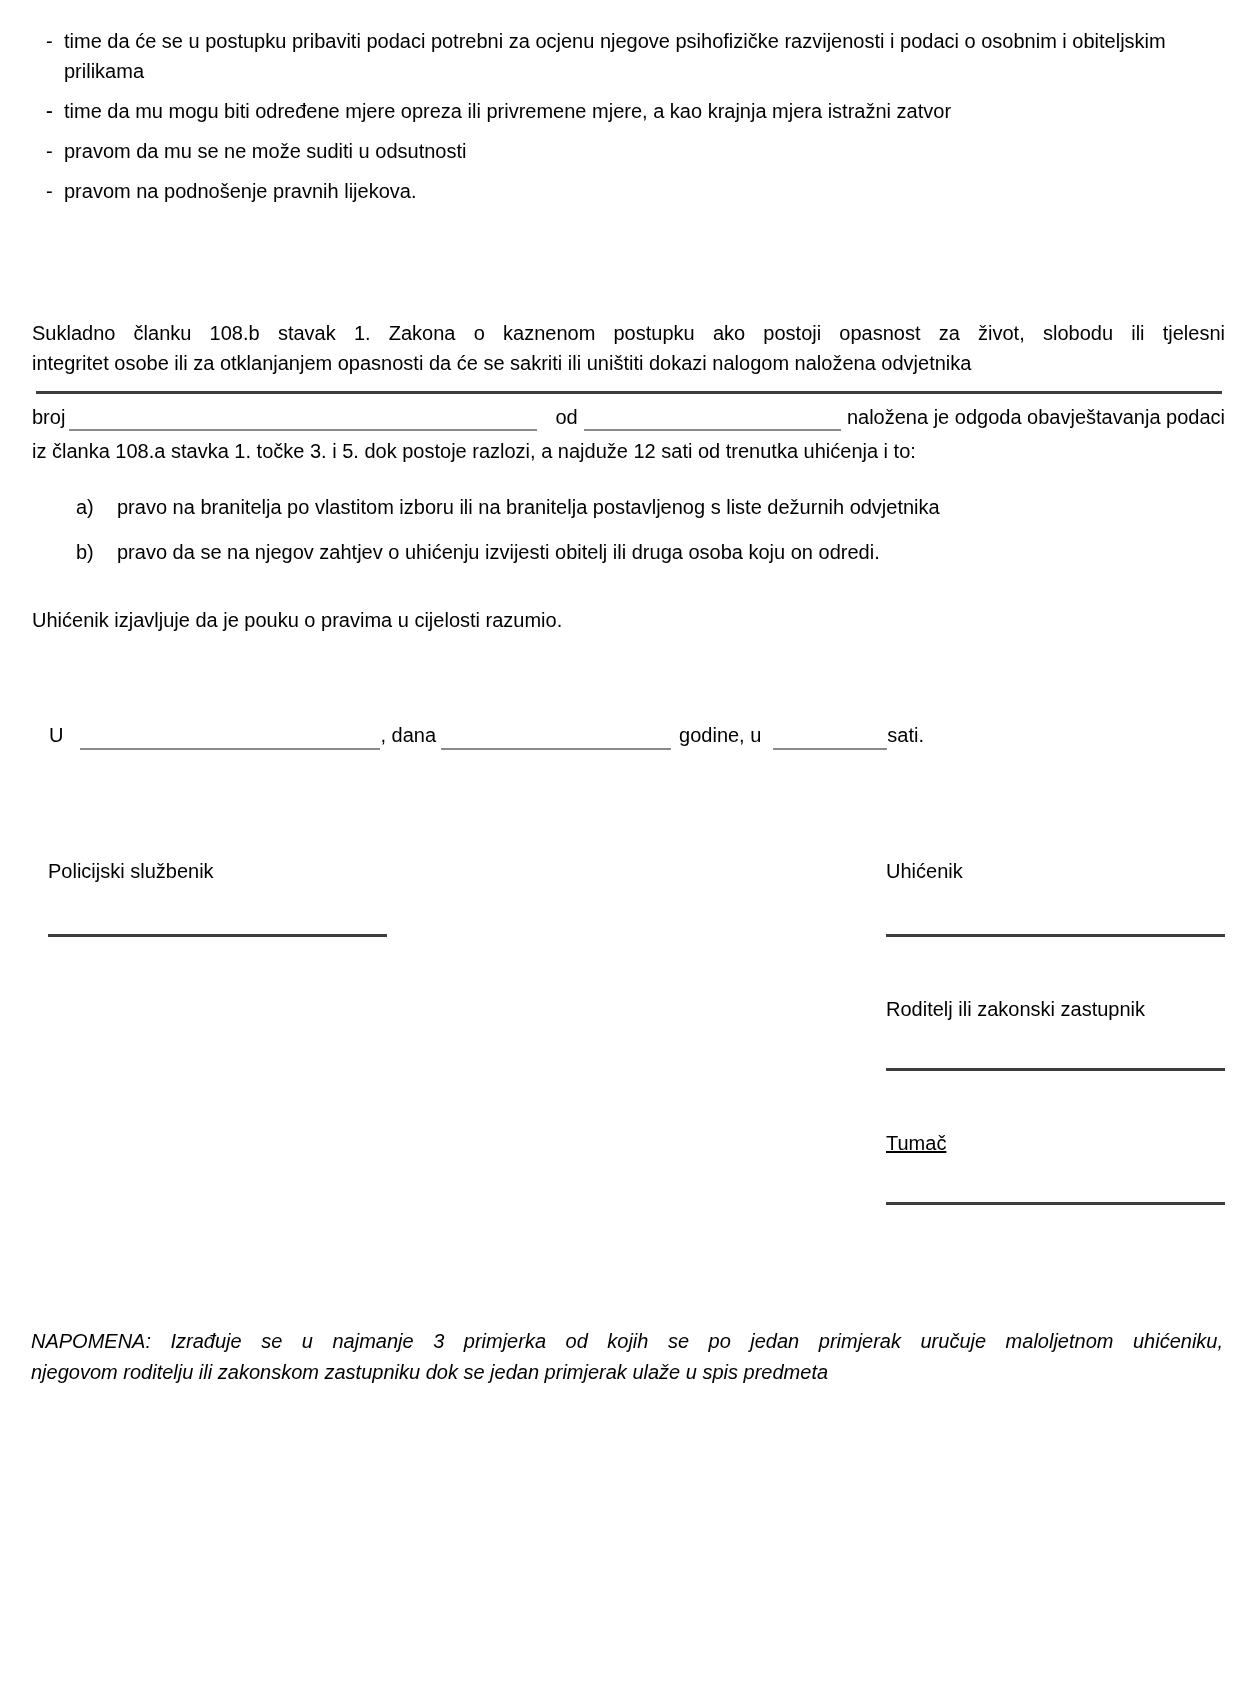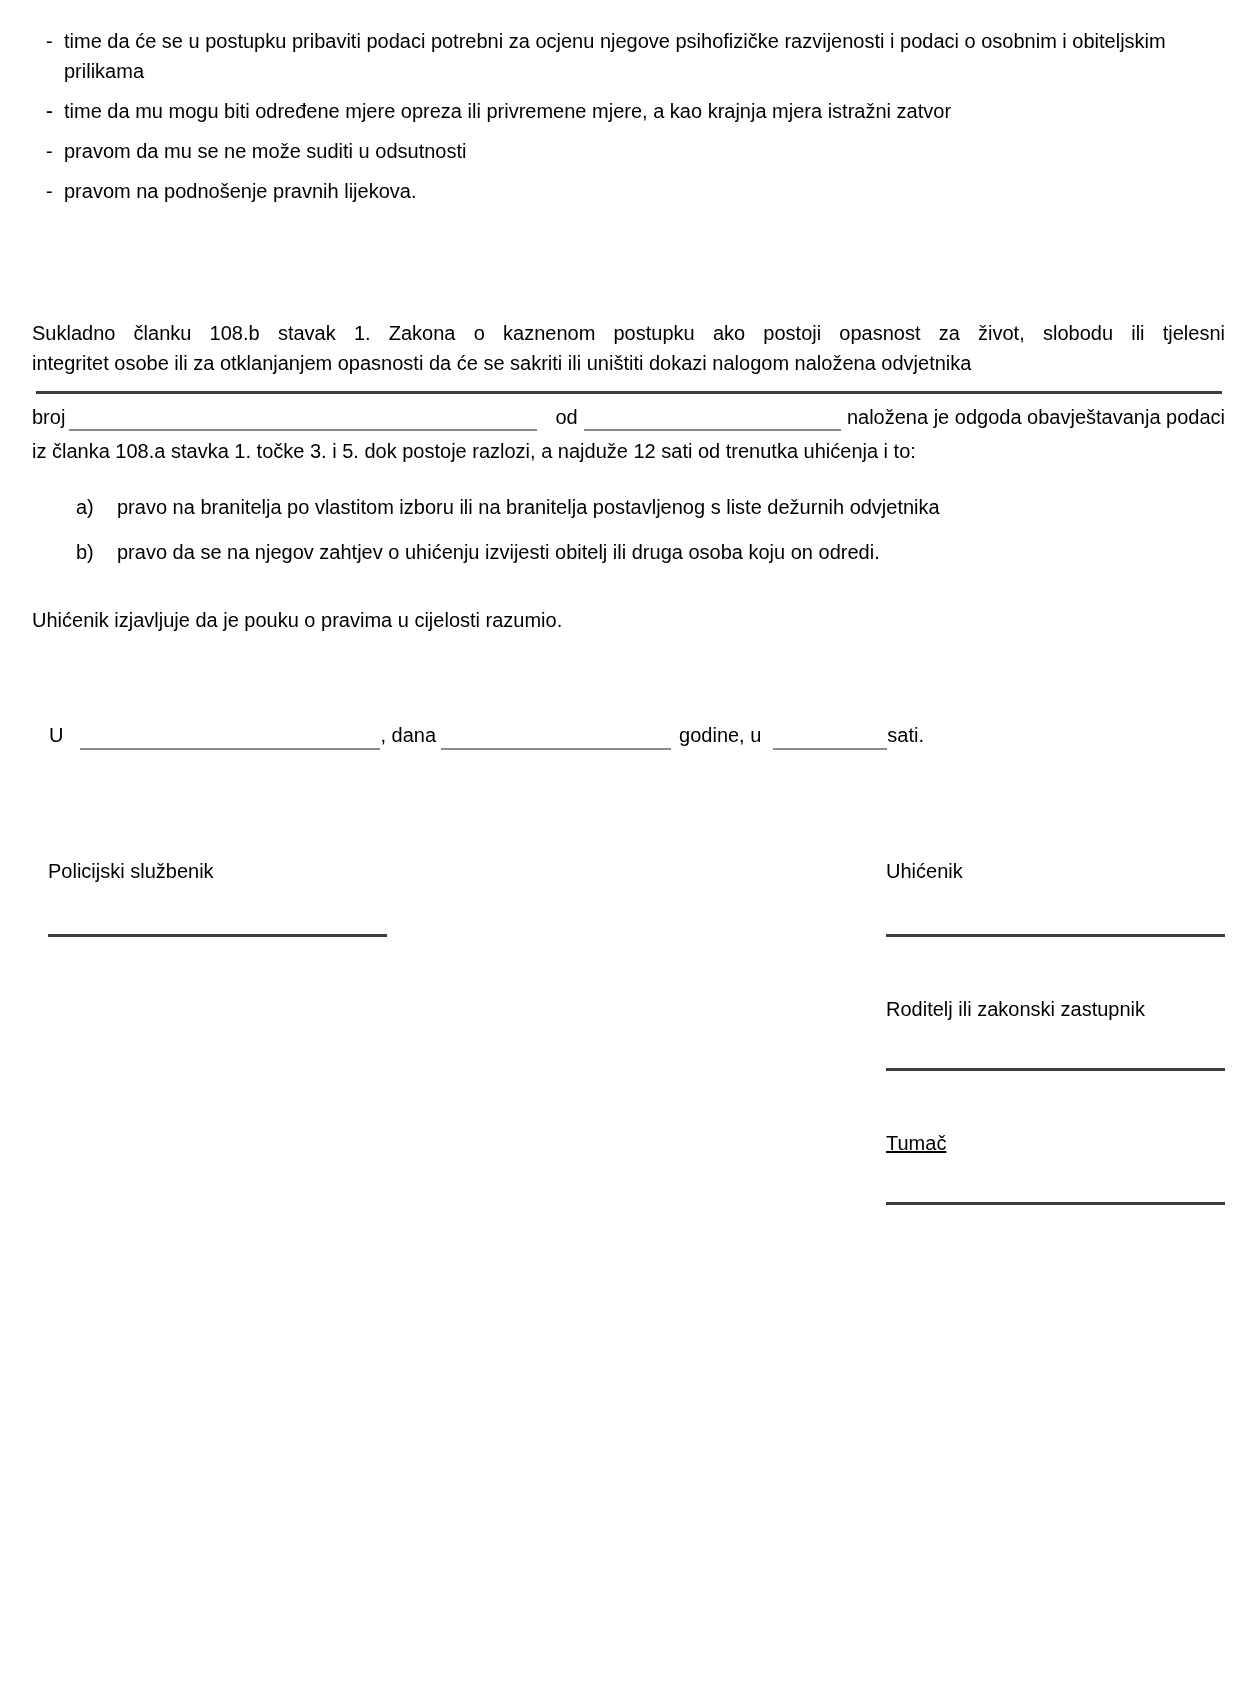--- a/index.html
+++ b/index.html
@@ -132,14 +132,18 @@
   <div class="abs sig-label col-r row-label-1">Uhićenik</div>
   <div class="abs sig-line col-l row-line-1"></div>
   <div class="abs sig-line col-r row-line-1"></div>
 
   <div class="abs sig-label col-r row-label-2">Roditelj ili zakonski zastupnik</div>
   <div class="abs sig-line col-r row-line-2"></div>
 
   <div class="abs sig-label col-r row-label-3">Tumač</div>
   <div class="abs sig-line col-r row-line-3"></div>
 
+  <div class="abs note">
+    <div class="jline">NAPOMENA: Izrađuje se u najmanje 3 primjerka od kojih se po jedan primjerak uručuje maloljetnom uhićeniku,</div>
+    <div>njegovom roditelju ili zakonskom zastupniku dok se jedan primjerak ulaže u spis predmeta</div>
+  </div>
 
 </div>
 
 </body></html>

